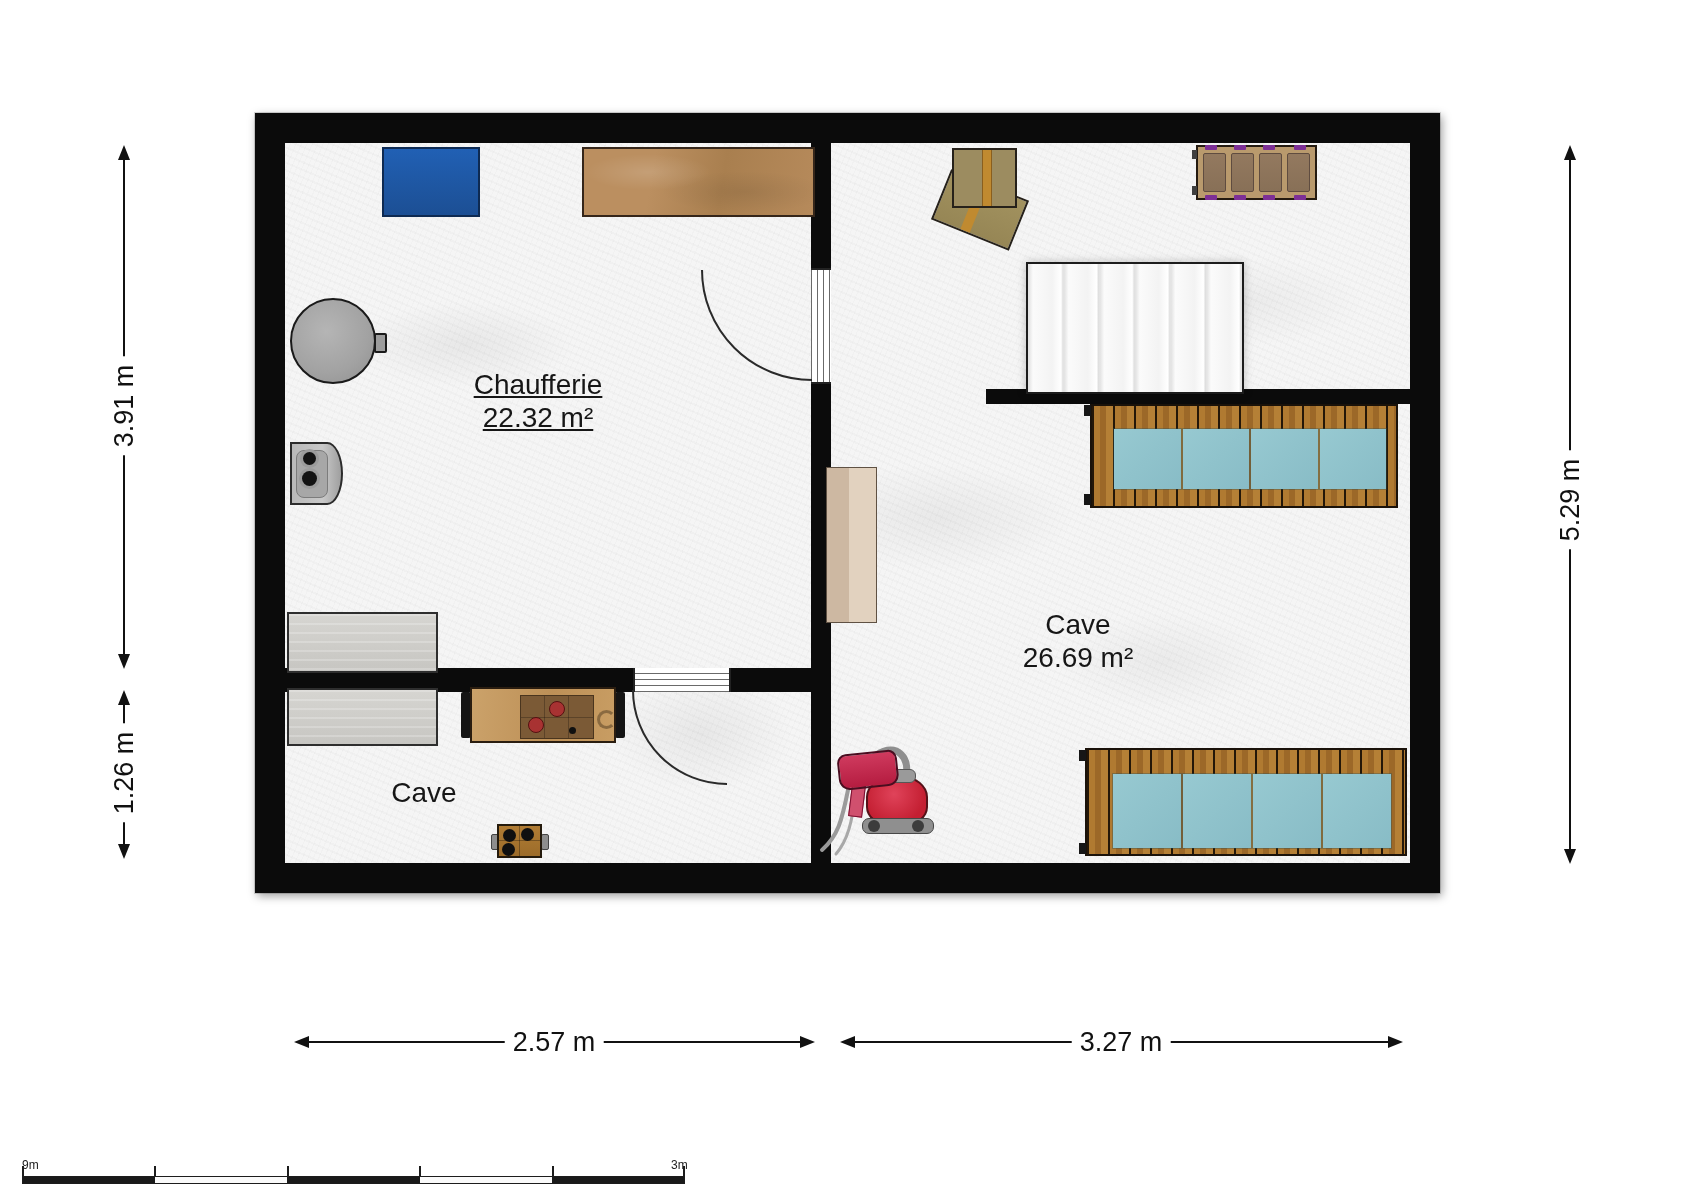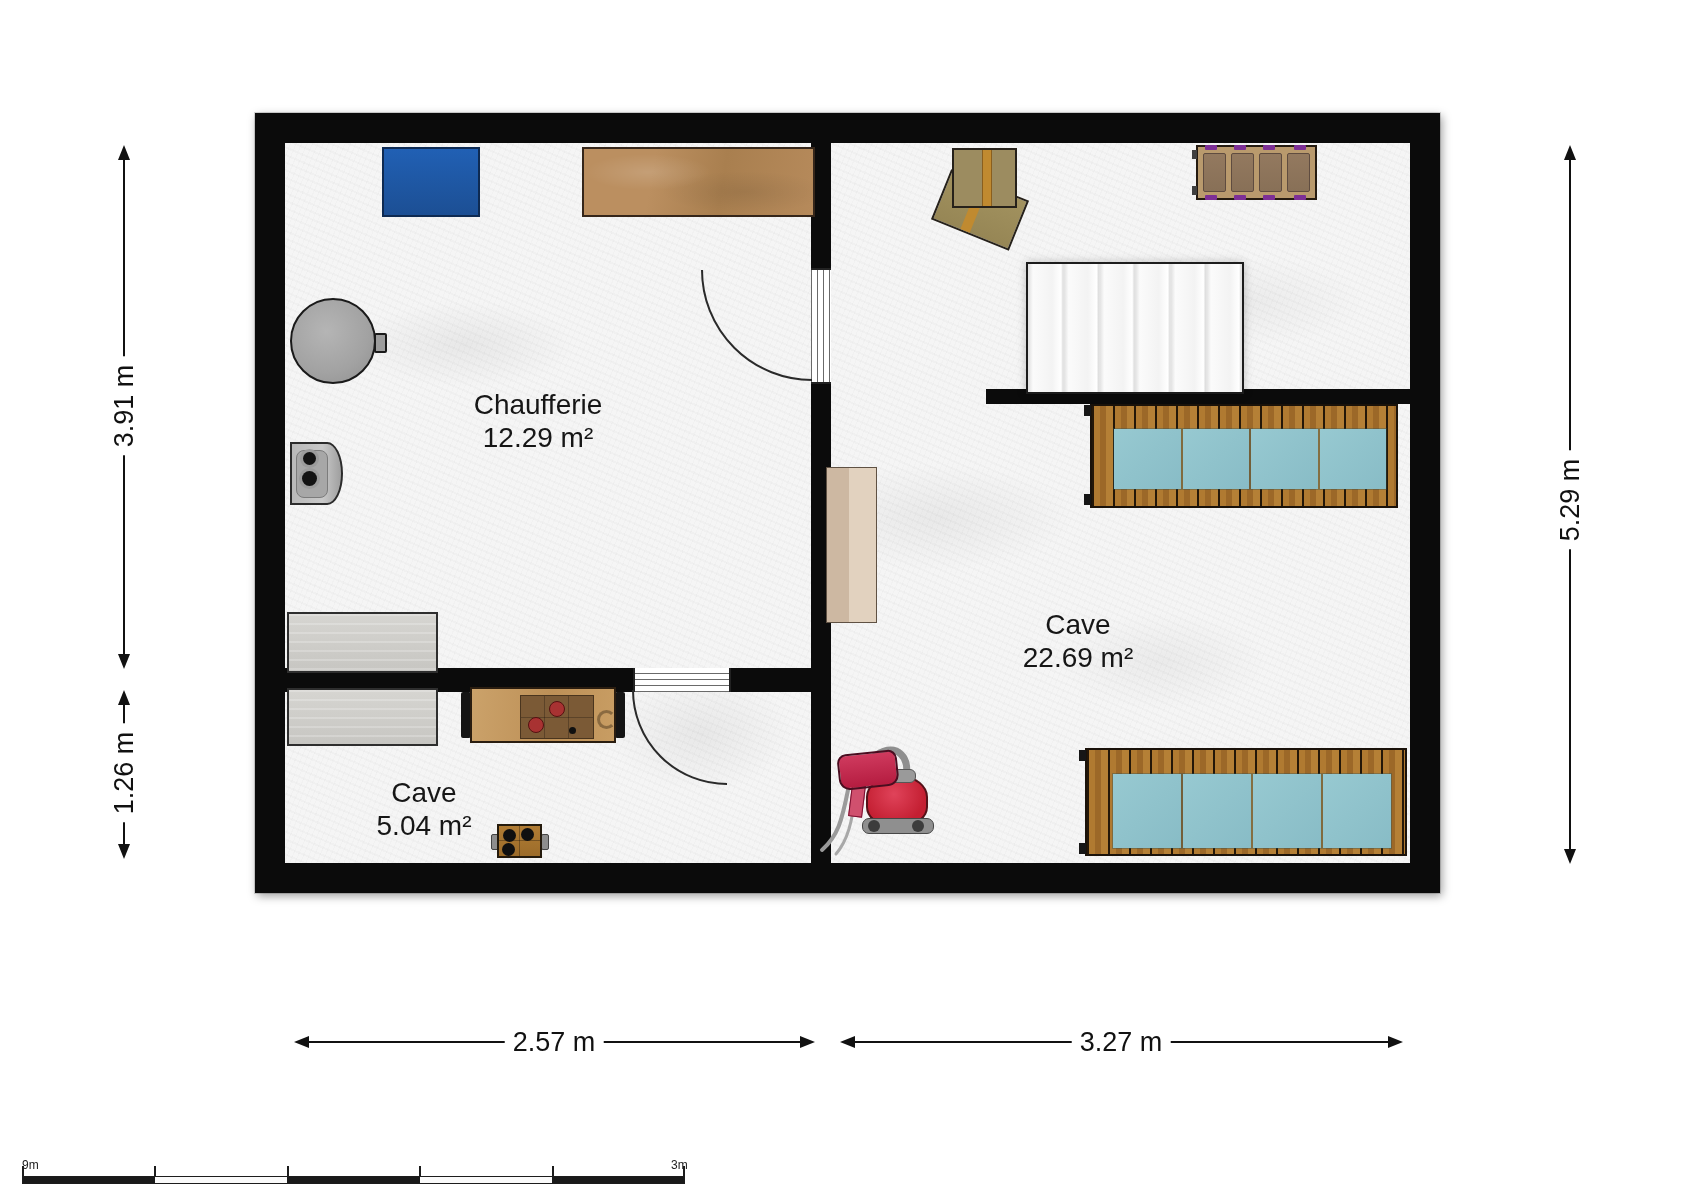--- a/index.html
+++ b/index.html
@@ -220,31 +220,30 @@
   </svg>
 
   <div class="abs vac-body"></div>
   <div class="abs vac-handle"></div>
   <div class="abs vac-base"></div>
   <div class="abs wheel" style="left:868px;top:820px;"></div>
   <div class="abs wheel" style="left:912px;top:820px;"></div>
   <div class="abs vac-neck"></div>
   <div class="abs vac-head"></div>
 
-  <div class="abs room-label" style="left:538px;top:388px;">
+  <div class="abs room-label" style="left:538px;top:368px;text-decoration:underline;">
     <div>Chaufferie</div>
-    <div>12.29 m²</div>
+    <div>22.32 m²</div>
   </div>
   <div class="abs room-label" style="left:1078px;top:608px;">
     <div>Cave</div>
-    <div>22.69 m²</div>
+    <div>26.69 m²</div>
   </div>
   <div class="abs room-label" style="left:424px;top:776px;">
     <div>Cave</div>
-    <div>5.04 m²</div>
   </div>
 
   <div class="abs dimline-v" style="left:123px;top:149px;height:515px;"></div>
   <div class="abs arr arr-up" style="left:118px;top:145px;"></div>
   <div class="abs arr arr-down" style="left:118px;top:654px;"></div>
   <div class="abs dim-label vert" style="left:124px;top:406px;">3.91 m</div>
 
   <div class="abs dimline-v" style="left:123px;top:694px;height:160px;"></div>
   <div class="abs arr arr-up" style="left:118px;top:690px;"></div>
   <div class="abs arr arr-down" style="left:118px;top:844px;"></div>

